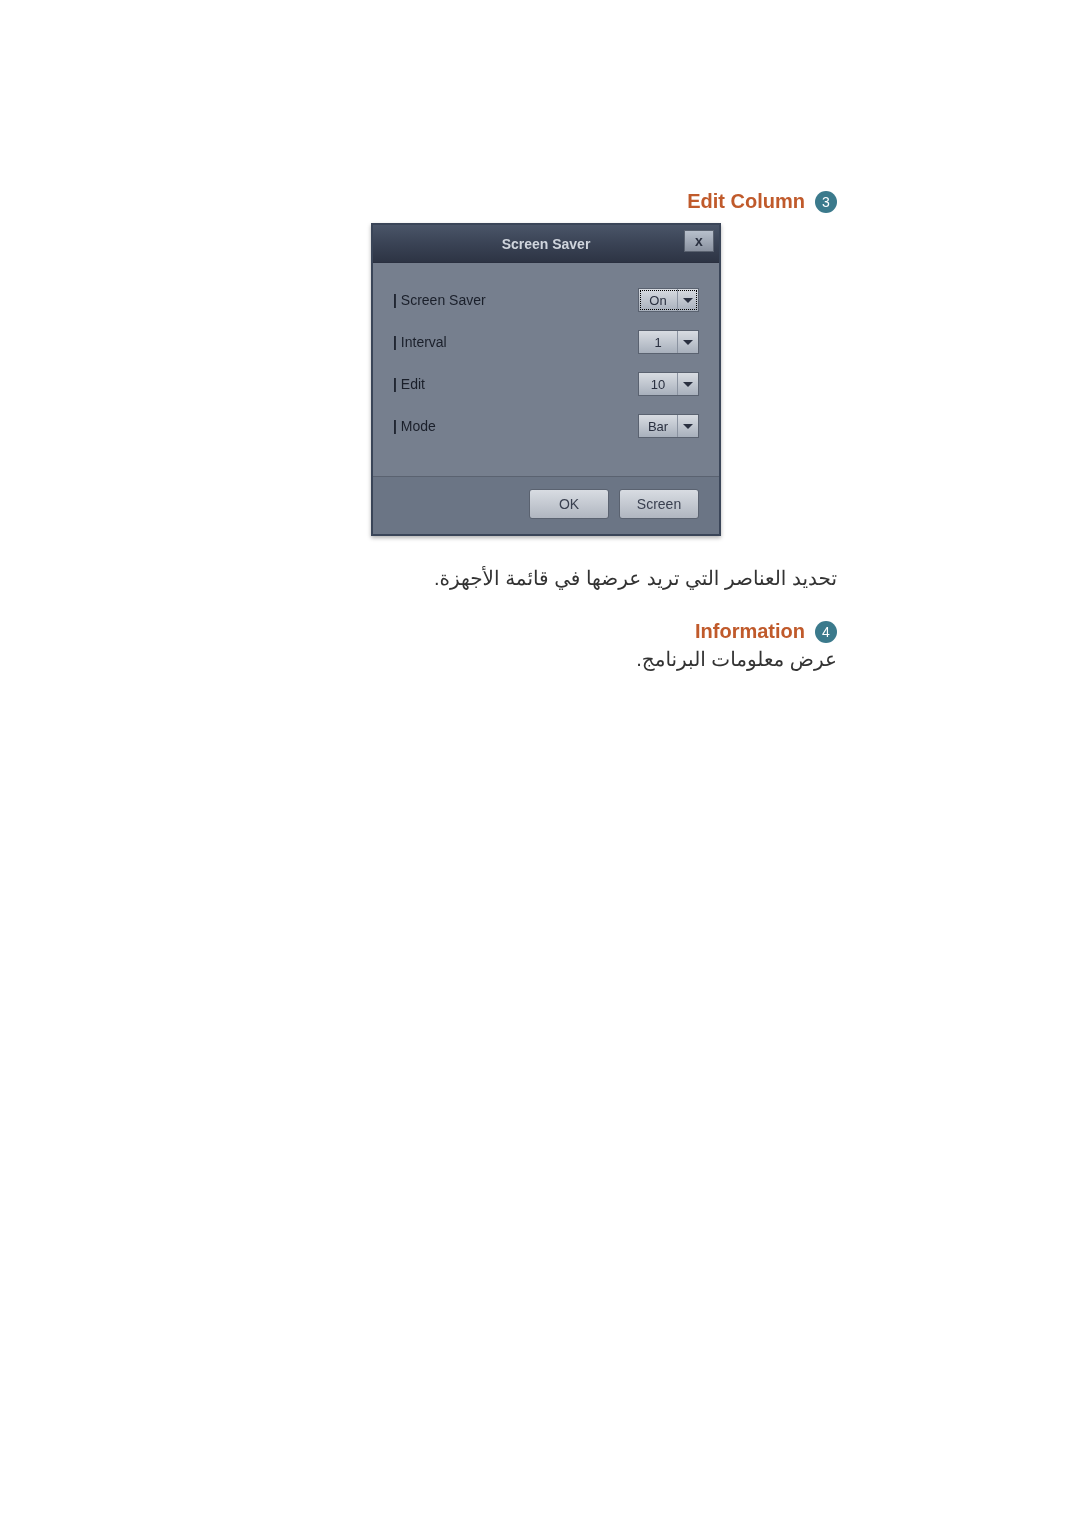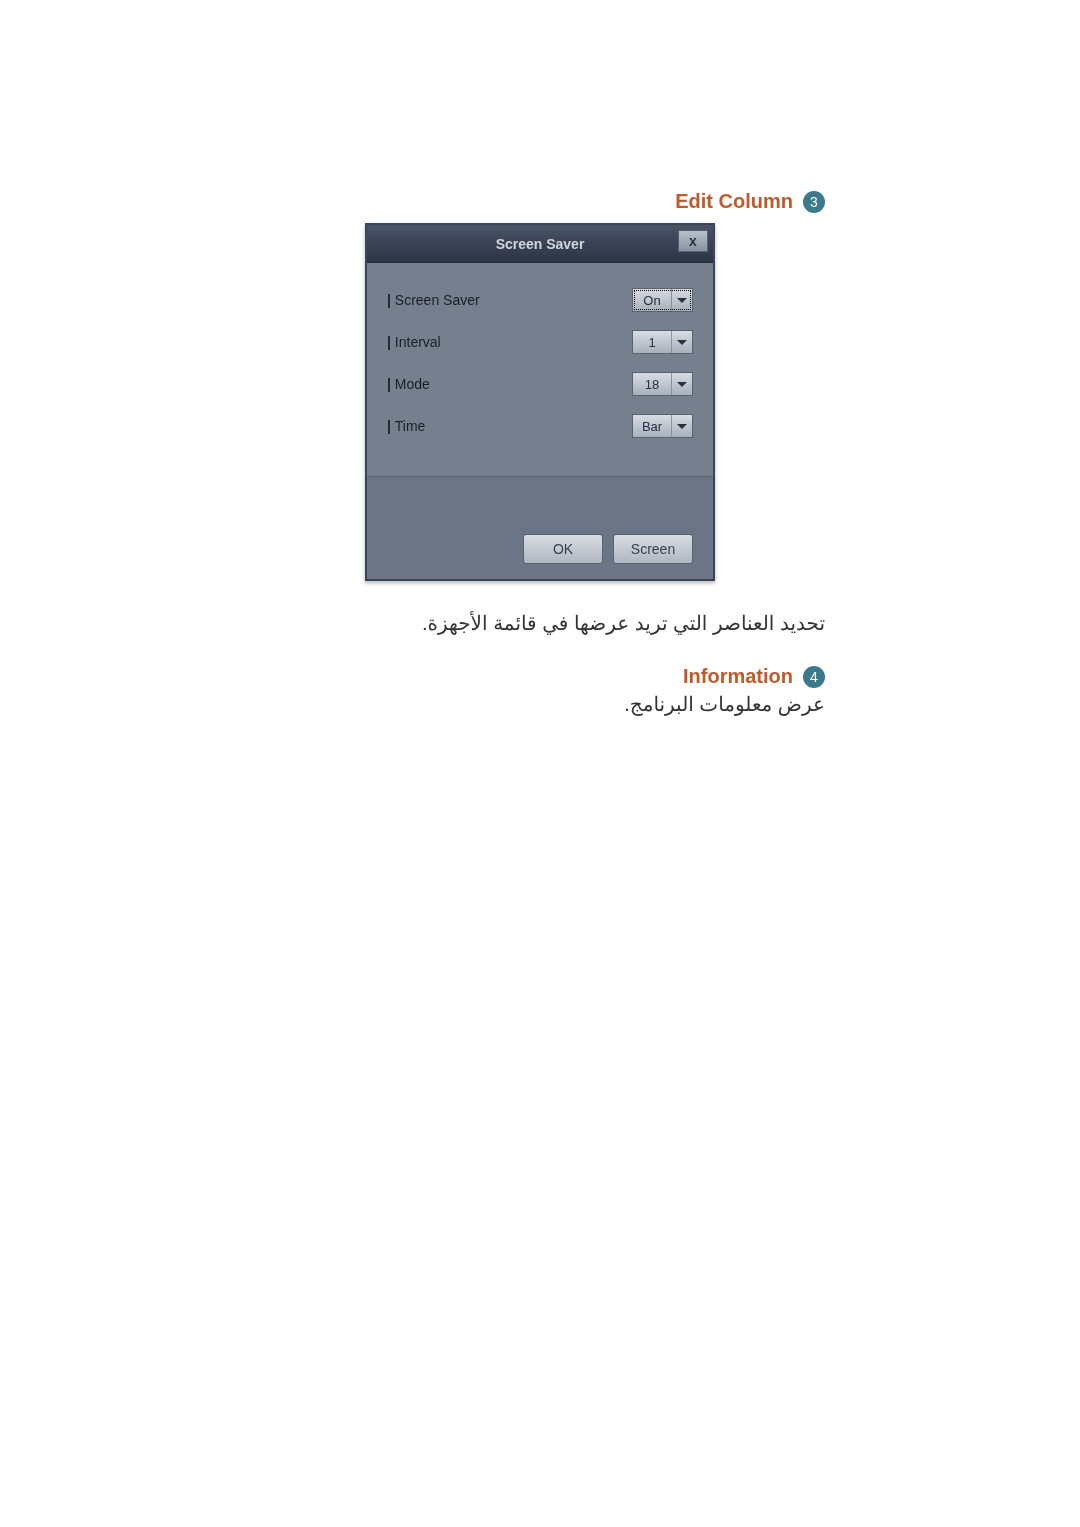--- a/index.html
+++ b/index.html
@@ -11,21 +11,21 @@
       width: 1080px;
       height: 1527px;
       background: #ffffff;
       font-family: Arial, sans-serif;
       position: relative;
     }
     .content-area {
       position: absolute;
       top: 190px;
       left: 255px;
-      right: 255px;
+      right: 243px;
     }
     .section-header {
       display: flex;
       justify-content: flex-end;
       align-items: center;
       gap: 10px;
       margin-bottom: 4px;
     }
     .section-title {
       color: #C05A2B;
@@ -149,21 +149,20 @@
       height: 30px;
       background: linear-gradient(to bottom, #d8dce2, #b0b6c0);
       border: 1px solid #5a6270;
       border-radius: 3px;
       color: #3a4050;
       font-size: 14px;
       cursor: pointer;
       display: flex;
       align-items: center;
       justify-content: center;
-      margin-top: 45px;
     }
     .rtl-text {
       direction: rtl;
       text-align: right;
       color: #333;
       font-size: 20px;
       margin-bottom: 30px;
     }
     .section-3 { margin-bottom: 10px; }
     .section-4 { margin-top: 10px; }
@@ -201,31 +200,31 @@
         <span class="row-label">Interval</span>
         <div class="dropdown">
           <span class="dropdown-value">1</span>
           <span class="dropdown-arrow-box">
               <span class="dropdown-arrow"></span>
             </span>
         </div>
       </div>
 
       <div class="dialog-row">
+        <span class="row-label">Edit</span>
+        <div class="dropdown">
+          <span class="dropdown-value">10</span>
+          <span class="dropdown-arrow-box">
+              <span class="dropdown-arrow"></span>
+            </span>
+        </div>
+      </div>
+
+      <div class="dialog-row">
         <span class="row-label">Mode</span>
-        <div class="dropdown">
-          <span class="dropdown-value">18</span>
-          <span class="dropdown-arrow-box">
-              <span class="dropdown-arrow"></span>
-            </span>
-        </div>
-      </div>
-
-      <div class="dialog-row">
-        <span class="row-label">Time</span>
         <div class="dropdown">
           <span class="dropdown-value">Bar</span>
           <span class="dropdown-arrow-box">
               <span class="dropdown-arrow"></span>
             </span>
         </div>
       </div>
 
     </div>
     <div class="dialog-footer">

